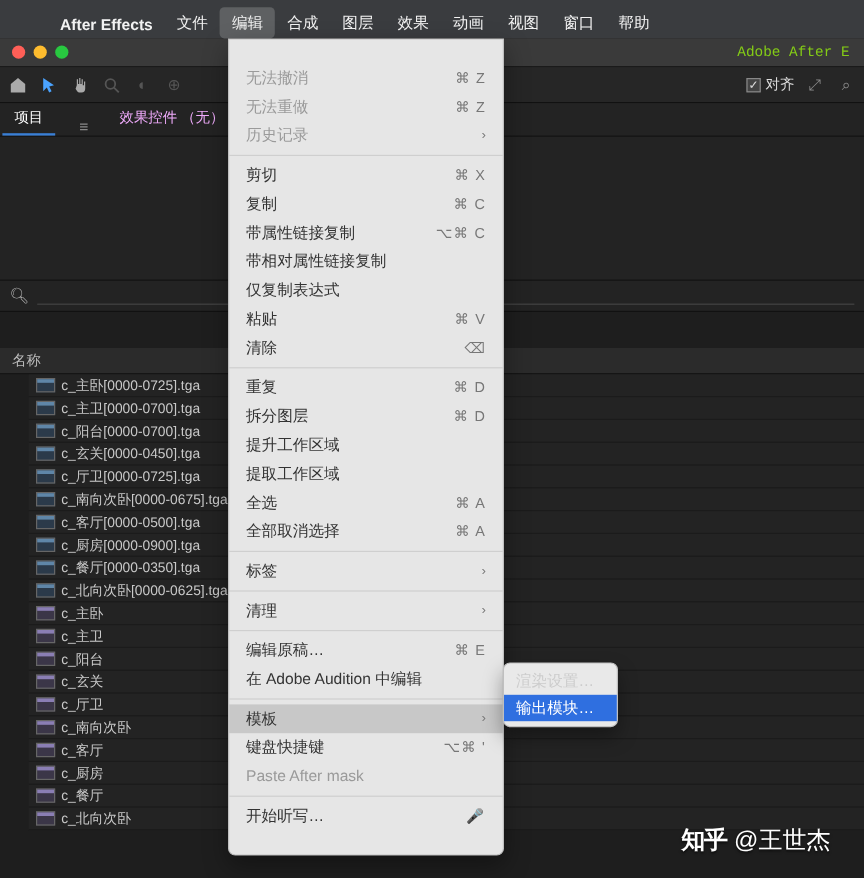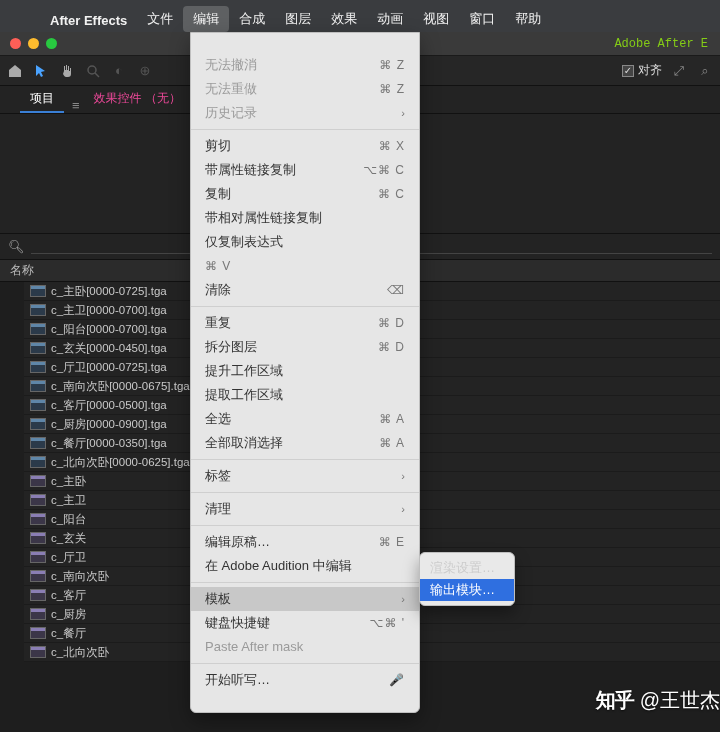--- a/index.html
+++ b/index.html
@@ -57,27 +57,27 @@
   .tool-icon.active { color: #4aa3ff; }
   .toolbar-spacer { flex: 1; }
   .toolbar-check { display: flex; align-items: center; gap: 4px; color: #ddd; font-size: 12px; }
   .checkbox { width: 12px; height: 12px; border: 1px solid #888; display: inline-flex; align-items: center; justify-content: center; background: #444; font-size: 10px; color: #ddd; }
 
   .panel-tabs {
     height: 28px;
     background: #232323;
     display: flex;
     align-items: flex-end;
-    padding: 0 20px;
-    gap: 4px;
+    padding: 0 2px;
+    gap: 16px;
     border-bottom: 1px solid #111;
   }
   .panel-tab {
     padding: 5px 10px 4px;
-    color: #ec4899;
+    color: #f0abfc;
     font-size: 12px;
     border-bottom: 2px solid transparent;
   }
   .panel-tab.active { color: #fff; border-bottom-color: #3a7fd5; }
   .panel-menu-icon { margin-left: 4px; color: #888; }
 
   .panel-body {
     background: #232323;
     height: 120px;
     border-bottom: 1px solid #111;
@@ -100,20 +100,21 @@
 
   .column-header {
     height: 22px;
     background: #2b2b2b;
     display: flex;
     align-items: center;
     padding: 0 10px;
     color: #bbb;
     font-size: 12px;
     border-bottom: 1px solid #111;
+    margin-top: 30px;
   }
 
   .project-list {
     background: #232323;
     margin-left: 24px;
   }
   .project-row {
     height: 19px;
     display: flex;
     align-items: center;
@@ -172,21 +173,21 @@
     border: 1px solid #bfbfbf;
     border-radius: 6px;
     box-shadow: 0 8px 16px rgba(0,0,0,0.35);
     padding: 4px 0;
   }
   .submenu .menu-item { padding: 3px 10px; font-size: 13px; }
   .submenu .menu-item.selected { background: #2f6fe0; color: #fff; }
 
   .watermark {
     position: absolute;
-    right: 0; bottom: 18px;
+    right: 28px; bottom: 18px;
     color: #fff;
     font-family: "PingFang SC", "Helvetica Neue", sans-serif;
     display: flex; align-items: center; gap: 6px;
     font-size: 20px;
     text-shadow: 0 1px 2px rgba(0,0,0,0.6);
   }
   .zhihu-logo {
     font-weight: 700; font-size: 20px; letter-spacing: -1px;
   }
 </style>
@@ -351,34 +352,35 @@
     <div class="menu-item disabled">
       <span class="label">历史记录</span>
       <span class="sub-arrow">›</span>
     </div>
     <div class="menu-sep"></div>
     <div class="menu-item">
       <span class="label">剪切</span>
       <span class="shortcut">⌘ X</span>
     </div>
     <div class="menu-item">
+      <span class="label">复制</span>
+      <span class="shortcut">⌘ C</span>
+    </div>
+    <div class="menu-item">
       <span class="label">带属性链接复制</span>
       <span class="shortcut">⌥⌘ C</span>
     </div>
     <div class="menu-item">
-      <span class="label">复制</span>
-      <span class="shortcut">⌘ C</span>
-    </div>
-    <div class="menu-item">
       <span class="label">带相对属性链接复制</span>
     </div>
     <div class="menu-item">
       <span class="label">仅复制表达式</span>
     </div>
     <div class="menu-item">
+      <span class="label">粘贴</span>
       <span class="shortcut">⌘ V</span>
     </div>
     <div class="menu-item">
       <span class="label">清除</span>
       <span class="shortcut">⌫</span>
     </div>
     <div class="menu-sep"></div>
     <div class="menu-item">
       <span class="label">重复</span>
       <span class="shortcut">⌘ D</span>

